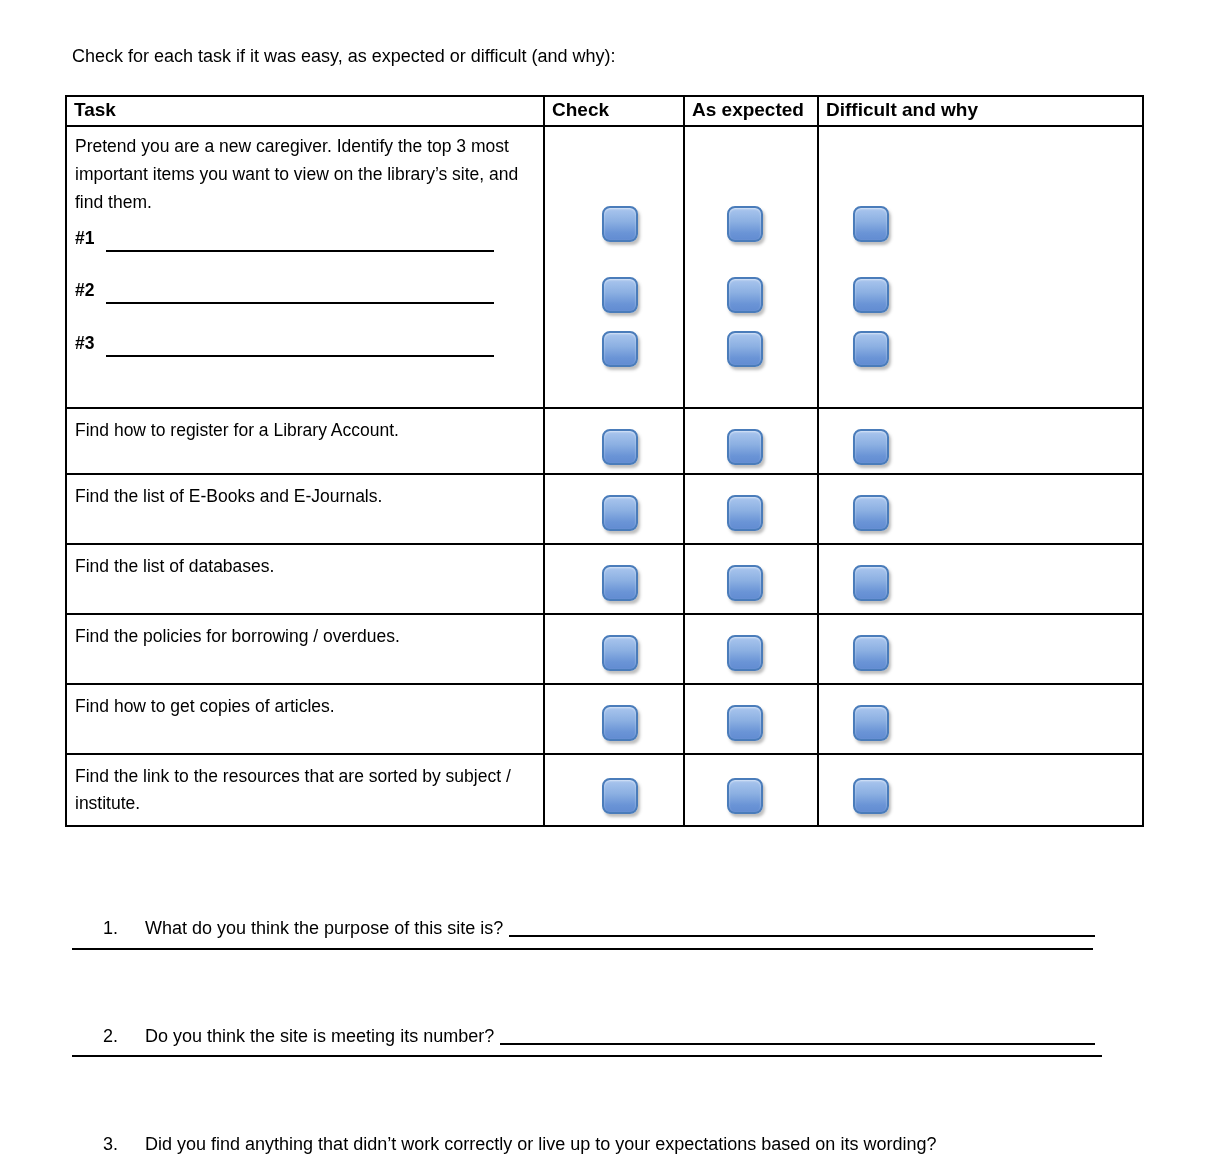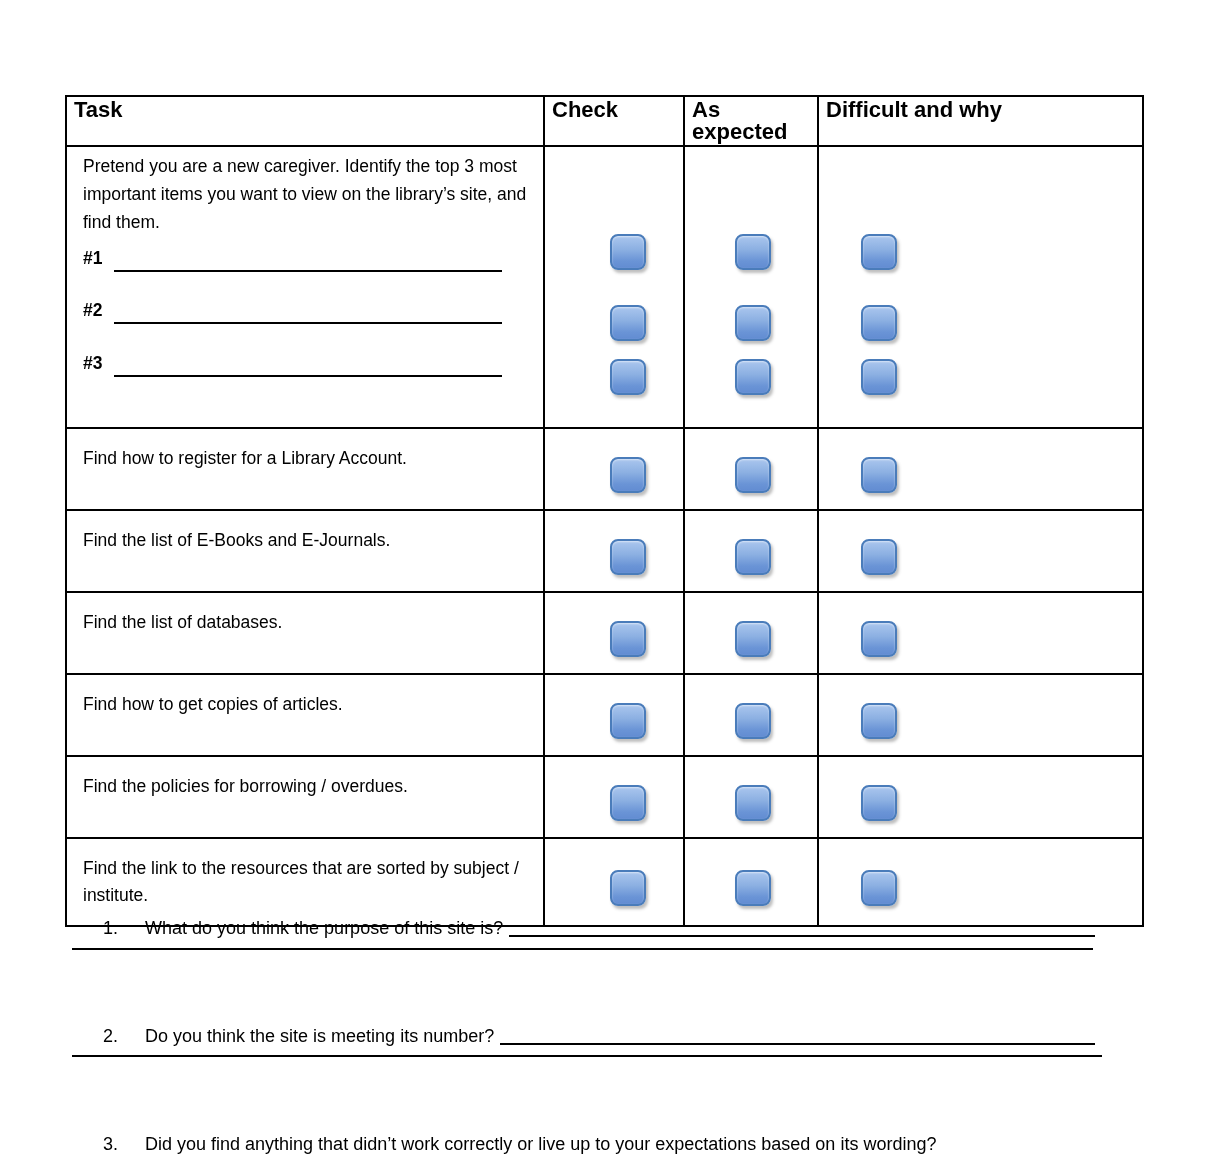--- a/index.html
+++ b/index.html
@@ -27,26 +27,26 @@
     position: absolute;
     left: 65px;
     top: 95px;
     width: 1077px;
     border-collapse: collapse;
     table-layout: fixed;
   }
   table.survey th, table.survey td {
     border: 2px solid #000000;
     vertical-align: top;
-    padding: 16px;
+    padding: 8px;
     overflow: hidden;
   }
   table.survey th {
     text-align: left;
-    font-size: 22px;
+    font-size: 19px;
     font-weight: bold;
     padding: 2px 6px 2px 7px;
     height: 24px;
     line-height: 22px;
   }
   td.task-cell {
     font-size: 17.5px;
     line-height: 27px;
     padding: 4px 10px 2px 7px;
   }
@@ -118,20 +118,21 @@
     height: 0;
   }
   .cl1 { left: 72px; top: 948px; width: 1021px; }
   .cl2 { left: 72px; top: 1055px; width: 1030px; }
 </style>
 </head>
 <body>
 
 <div class="page">
 
+  <div class="intro">Check for each task if it was easy, as expected or difficult (and why):</div>
 
   <table class="survey">
     <colgroup>
       <col style="width:478px">
       <col style="width:140px">
       <col style="width:134px">
       <col style="width:325px">
     </colgroup>
     <tbody>
         <tr>
@@ -207,34 +208,34 @@
           </td>
       <td class="cb-col-exp">
             <div class="cb mt-single" style="border-color: rgb(74, 124, 186); background: linear-gradient(rgb(170, 198, 238) 0%, rgb(140, 176, 226) 42%, rgb(106, 148, 214) 78%, rgb(98, 140, 210) 100%);"></div>
           </td>
       <td class="cb-col-diff">
             <div class="cb mt-single" style="border-color: rgb(74, 124, 186); background: linear-gradient(rgb(170, 198, 238) 0%, rgb(140, 176, 226) 42%, rgb(106, 148, 214) 78%, rgb(98, 140, 210) 100%);"></div>
           </td>
     </tr>
 
     <tr class="r-s">
+      <td class="task-cell">Find the policies for borrowing / overdues.</td>
+      <td class="cb-col-easy">
+            <div class="cb mt-single" style="border-color: rgb(74, 124, 186); background: linear-gradient(rgb(170, 198, 238) 0%, rgb(140, 176, 226) 42%, rgb(106, 148, 214) 78%, rgb(98, 140, 210) 100%);"></div>
+          </td>
+      <td class="cb-col-exp">
+            <div class="cb mt-single" style="border-color: rgb(74, 124, 186); background: linear-gradient(rgb(170, 198, 238) 0%, rgb(140, 176, 226) 42%, rgb(106, 148, 214) 78%, rgb(98, 140, 210) 100%);"></div>
+          </td>
+      <td class="cb-col-diff">
+            <div class="cb mt-single" style="border-color: rgb(74, 124, 186); background: linear-gradient(rgb(170, 198, 238) 0%, rgb(140, 176, 226) 42%, rgb(106, 148, 214) 78%, rgb(98, 140, 210) 100%);"></div>
+          </td>
+    </tr>
+
+    <tr class="r-s">
       <td class="task-cell">Find how to get copies of articles.</td>
-      <td class="cb-col-easy">
-            <div class="cb mt-single" style="border-color: rgb(74, 124, 186); background: linear-gradient(rgb(170, 198, 238) 0%, rgb(140, 176, 226) 42%, rgb(106, 148, 214) 78%, rgb(98, 140, 210) 100%);"></div>
-          </td>
-      <td class="cb-col-exp">
-            <div class="cb mt-single" style="border-color: rgb(74, 124, 186); background: linear-gradient(rgb(170, 198, 238) 0%, rgb(140, 176, 226) 42%, rgb(106, 148, 214) 78%, rgb(98, 140, 210) 100%);"></div>
-          </td>
-      <td class="cb-col-diff">
-            <div class="cb mt-single" style="border-color: rgb(74, 124, 186); background: linear-gradient(rgb(170, 198, 238) 0%, rgb(140, 176, 226) 42%, rgb(106, 148, 214) 78%, rgb(98, 140, 210) 100%);"></div>
-          </td>
-    </tr>
-
-    <tr class="r-s">
-      <td class="task-cell">Find the policies for borrowing / overdues.</td>
       <td class="cb-col-easy">
             <div class="cb mt-single" style="border-color: rgb(74, 124, 186); background: linear-gradient(rgb(170, 198, 238) 0%, rgb(140, 176, 226) 42%, rgb(106, 148, 214) 78%, rgb(98, 140, 210) 100%);"></div>
           </td>
       <td class="cb-col-exp">
             <div class="cb mt-single" style="border-color: rgb(74, 124, 186); background: linear-gradient(rgb(170, 198, 238) 0%, rgb(140, 176, 226) 42%, rgb(106, 148, 214) 78%, rgb(98, 140, 210) 100%);"></div>
           </td>
       <td class="cb-col-diff">
             <div class="cb mt-single" style="border-color: rgb(74, 124, 186); background: linear-gradient(rgb(170, 198, 238) 0%, rgb(140, 176, 226) 42%, rgb(106, 148, 214) 78%, rgb(98, 140, 210) 100%);"></div>
           </td>
     </tr>

